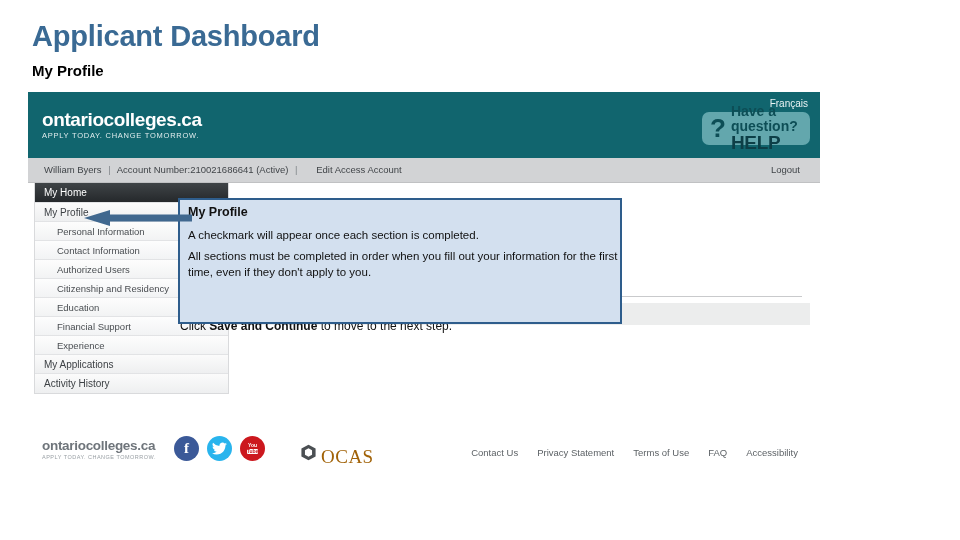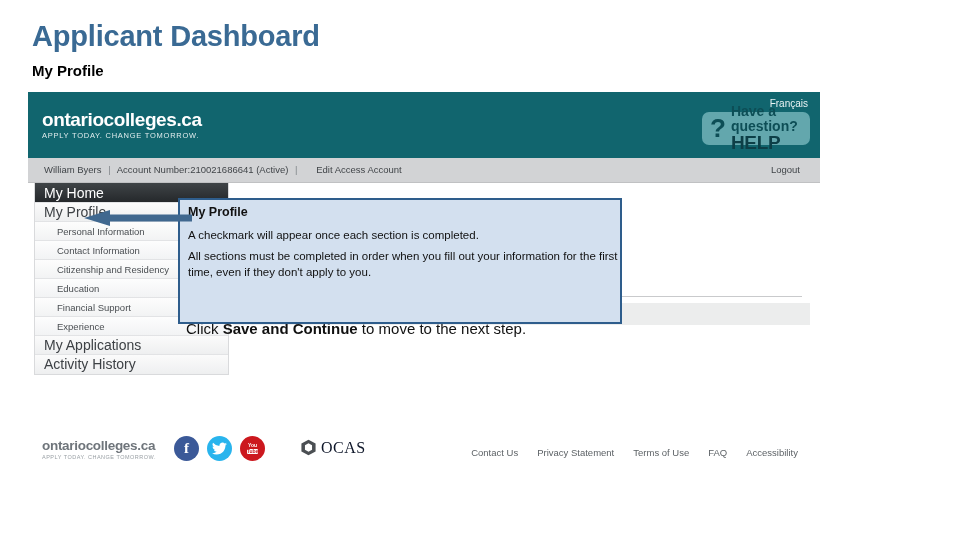--- a/index.html
+++ b/index.html
@@ -151,21 +151,21 @@
   .sidebar {
     position: absolute;
     left: 6px;
     top: 0;
     width: 195px;
     border: 1px solid #d9dadc;
     border-top: none;
     box-sizing: border-box;
   }
   .nav-row {
-    font-size: 14px;
+    font-size: 10px;
     color: #3d4145;
     height: 19px;
     line-height: 19px;
     padding-left: 9px;
     border-bottom: 1px solid #e2e3e5;
     background: linear-gradient(to bottom, #fbfbfb, #eeeff0);
     box-sizing: border-box;
     white-space: nowrap;
   }
   .nav-row.top {
@@ -253,23 +253,23 @@
   .callout-p {
     font-size: 11.5px;
     line-height: 1.42;
     margin-bottom: 5px;
   }
   .callout-p.last {
     margin-bottom: 1px;
   }
   .callout-overflow {
     position: absolute;
-    left: 186px;
+    left: 180px;
     top: 318px;
-    font-size: 15px;
+    font-size: 12px;
     line-height: 1.42;
     color: #111111;
     z-index: 29;
     white-space: nowrap;
   }
   .callout-overflow b { font-weight: bold; }
 
   
   .site-footer {
     position: relative;
@@ -328,24 +328,25 @@
   .ocas-logo {
     position: absolute;
     left: 272px;
     top: 18px;
     display: flex;
     align-items: center;
     gap: 4px;
   }
   .ocas-word {
     font-family: "Liberation Serif", serif;
-    font-size: 16px;
-    color: #0f172a;
+    font-size: 19px;
+    color: #a16207;
     letter-spacing: 0.5px;
     line-height: 1;
+    margin-top: 8px;
   }
   .footer-links {
     position: absolute;
     right: 22px;
     top: 26px;
     display: flex;
     gap: 19px;
     font-size: 9.5px;
     color: #5d6266;
   }
@@ -392,20 +393,21 @@
     <a class="logout-link" href="#">Logout</a>
   </div>
 
   <div class="site-body">
 
     <div class="sidebar">
       <div class="nav-row top">My Home</div>
       <div class="nav-row">My Profile</div>
       <div class="nav-row sub">Personal Information</div>
       <div class="nav-row sub">Contact Information</div>
+      <div class="nav-row sub">Authorized Users</div>
       <div class="nav-row sub">Citizenship and Residency</div>
       <div class="nav-row sub">Education</div>
       <div class="nav-row sub">Financial Support</div>
       <div class="nav-row sub">Experience</div>
       <div class="nav-row">My Applications</div>
       <div class="nav-row last">Activity History</div>
     </div>
 
     <div class="content-col">
       <div class="content-tail">ollege.</div>

